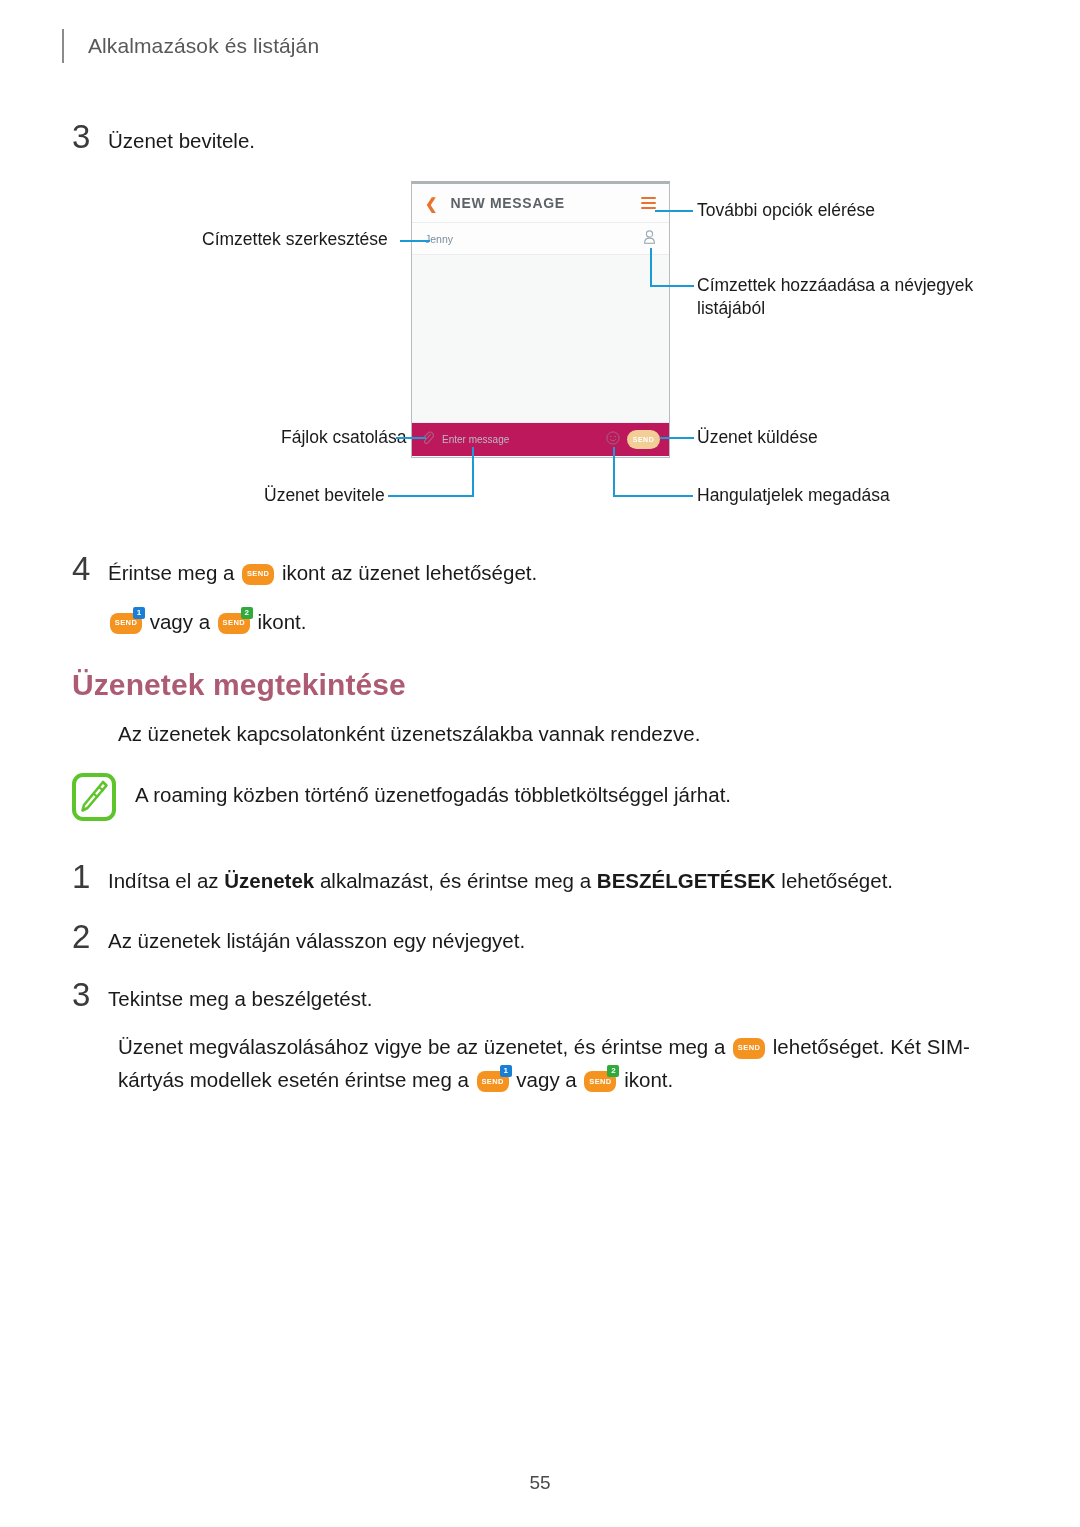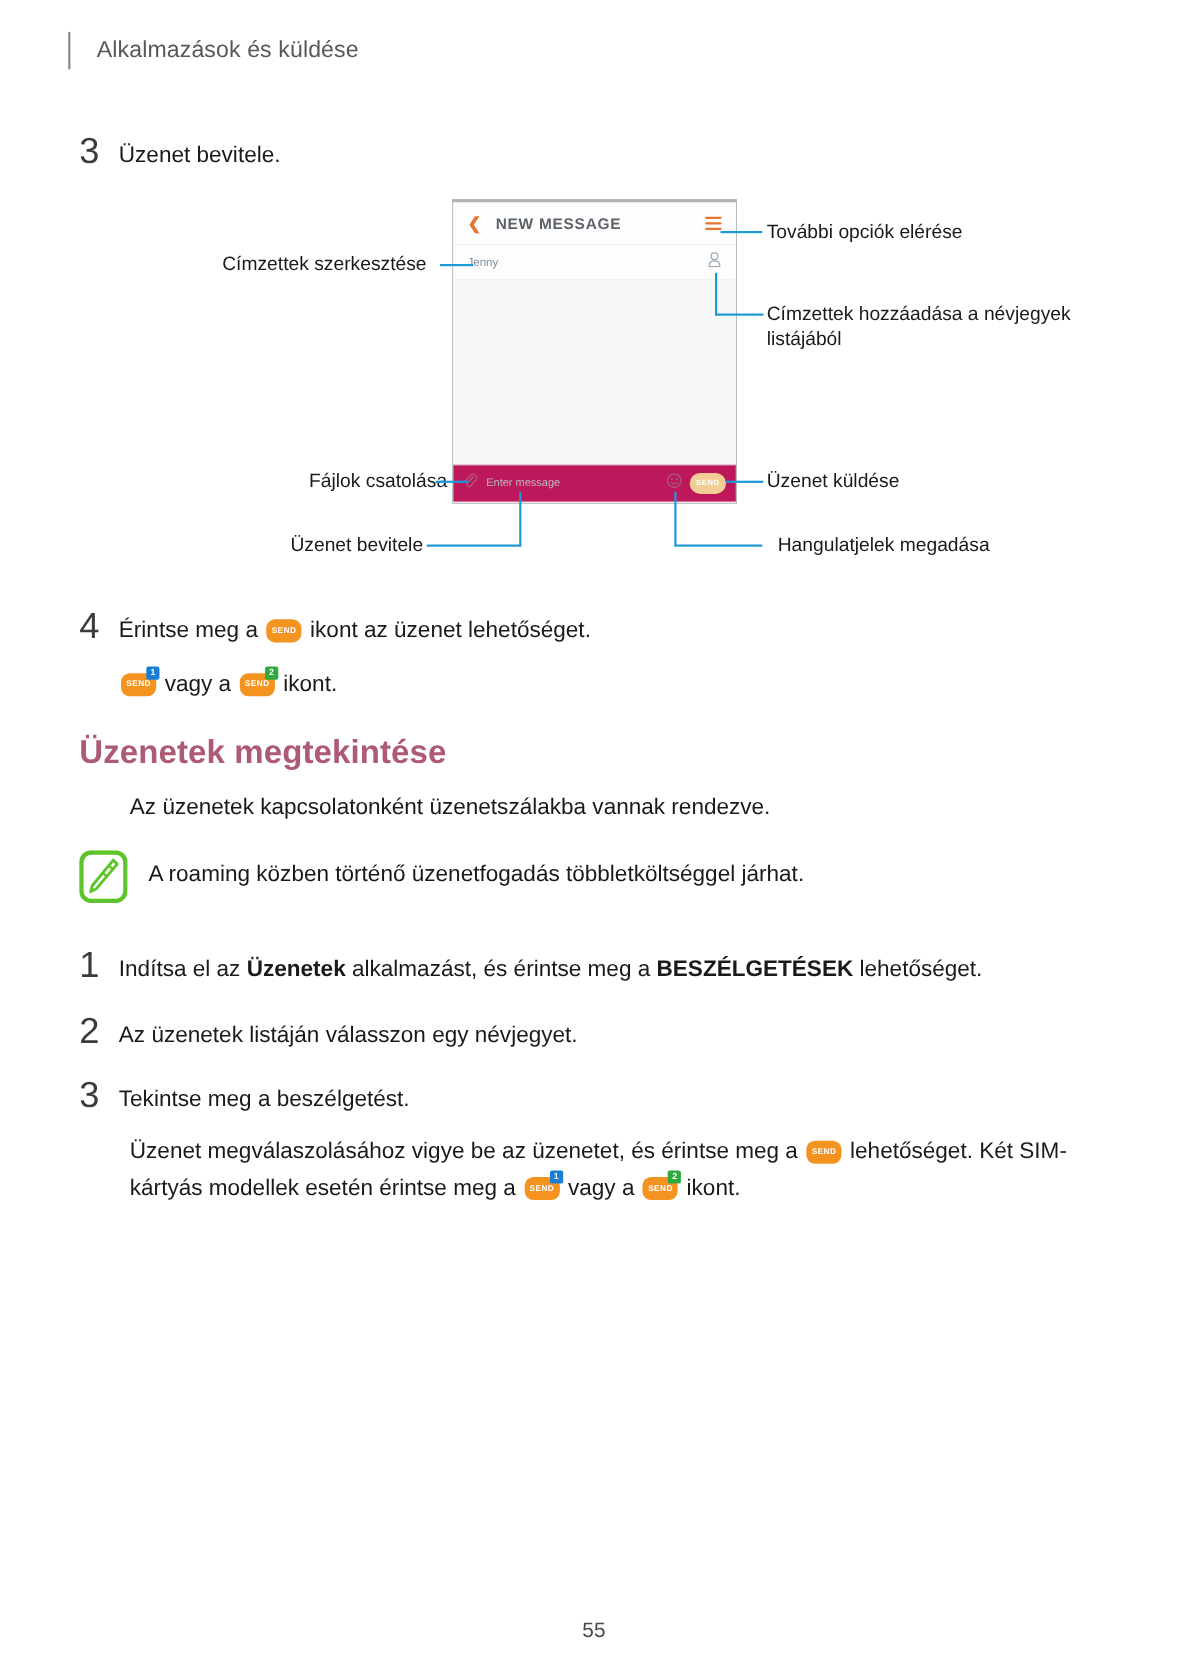--- a/index.html
+++ b/index.html
@@ -261,21 +261,21 @@
     text-align: center;
     font-size: 19px;
     color: #4a4a4a;
   }
 </style>
 </head>
 <body>
 
 <div class="page-header">
   <div class="header-rule"></div>
-  <div class="header-title">Alkalmazások és küldése</div>
+  <div class="header-title">Alkalmazások és listáján</div>
 </div>
 
 <div class="step" style="left:72px; top:120px;">
   <div class="step-num">3</div>
   <div class="step-body">Üzenet bevitele.</div>
 </div>
 
 <div class="phone">
 
   <div class="phone-appbar">
@@ -336,21 +336,21 @@
 <div class="callout" style="left:264px; top:426px;margin-left:17px;">Fájlok csatolása</div>
 <div class="leader h" style="left:396px; top:437px; width:30px;"></div>
 
 <div class="callout" style="left:697px; top:426px;">Üzenet küldése</div>
 <div class="leader h" style="left:660px; top:437px; width:34px;"></div>
 
 <div class="callout" style="left:264px; top:484px;">Üzenet bevitele</div>
 <div class="leader h" style="left:388px; top:495px; width:86px;"></div>
 <div class="leader v" style="left:472px; top:447px; height:49px;"></div>
 
-<div class="callout" style="left:697px; top:484px;margin-left:10px;">Hangulatjelek megadása</div>
+<div class="callout" style="left:697px; top:484px;">Hangulatjelek megadása</div>
 <div class="leader h" style="left:613px; top:495px; width:80px;"></div>
 <div class="leader v" style="left:613px; top:447px; height:49px;"></div>
 
 <div class="step" style="left:72px; top:552px;">
   <div class="step-num">4</div>
   <div class="step-body">
     <div>
       <span>Érintse meg a</span>
       <span class="chip">
         <span class="lbl">SEND</span>

